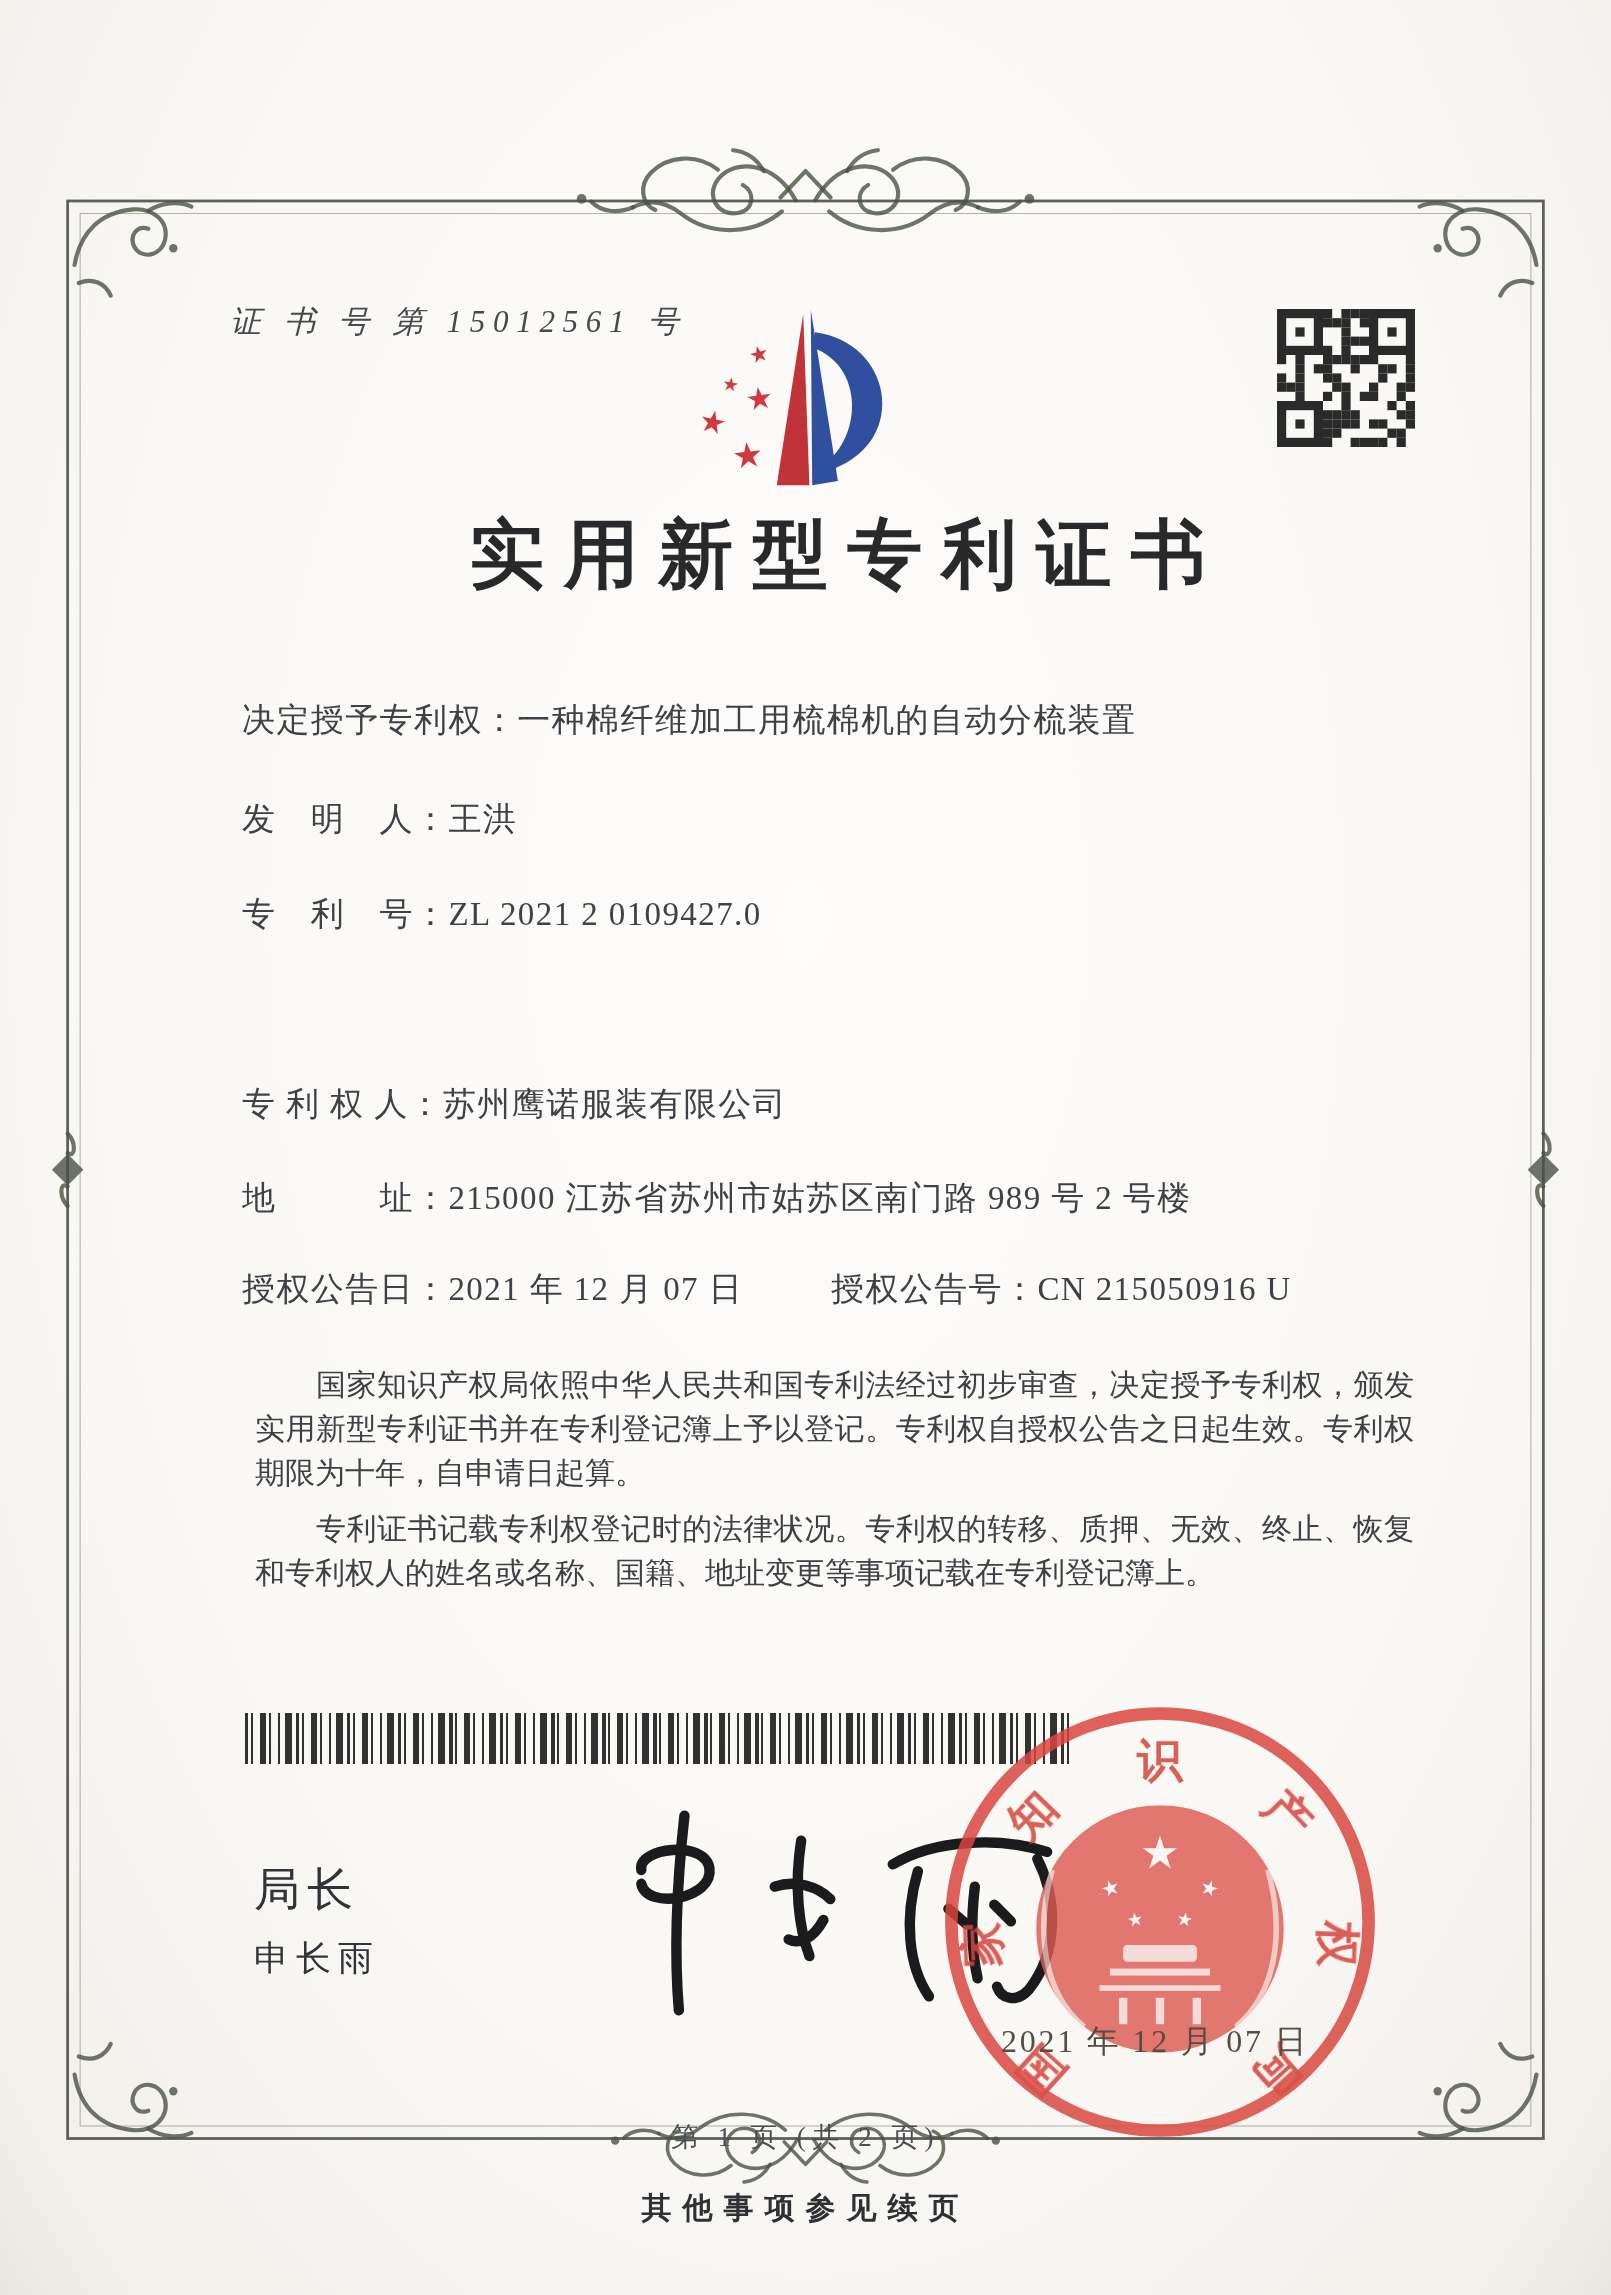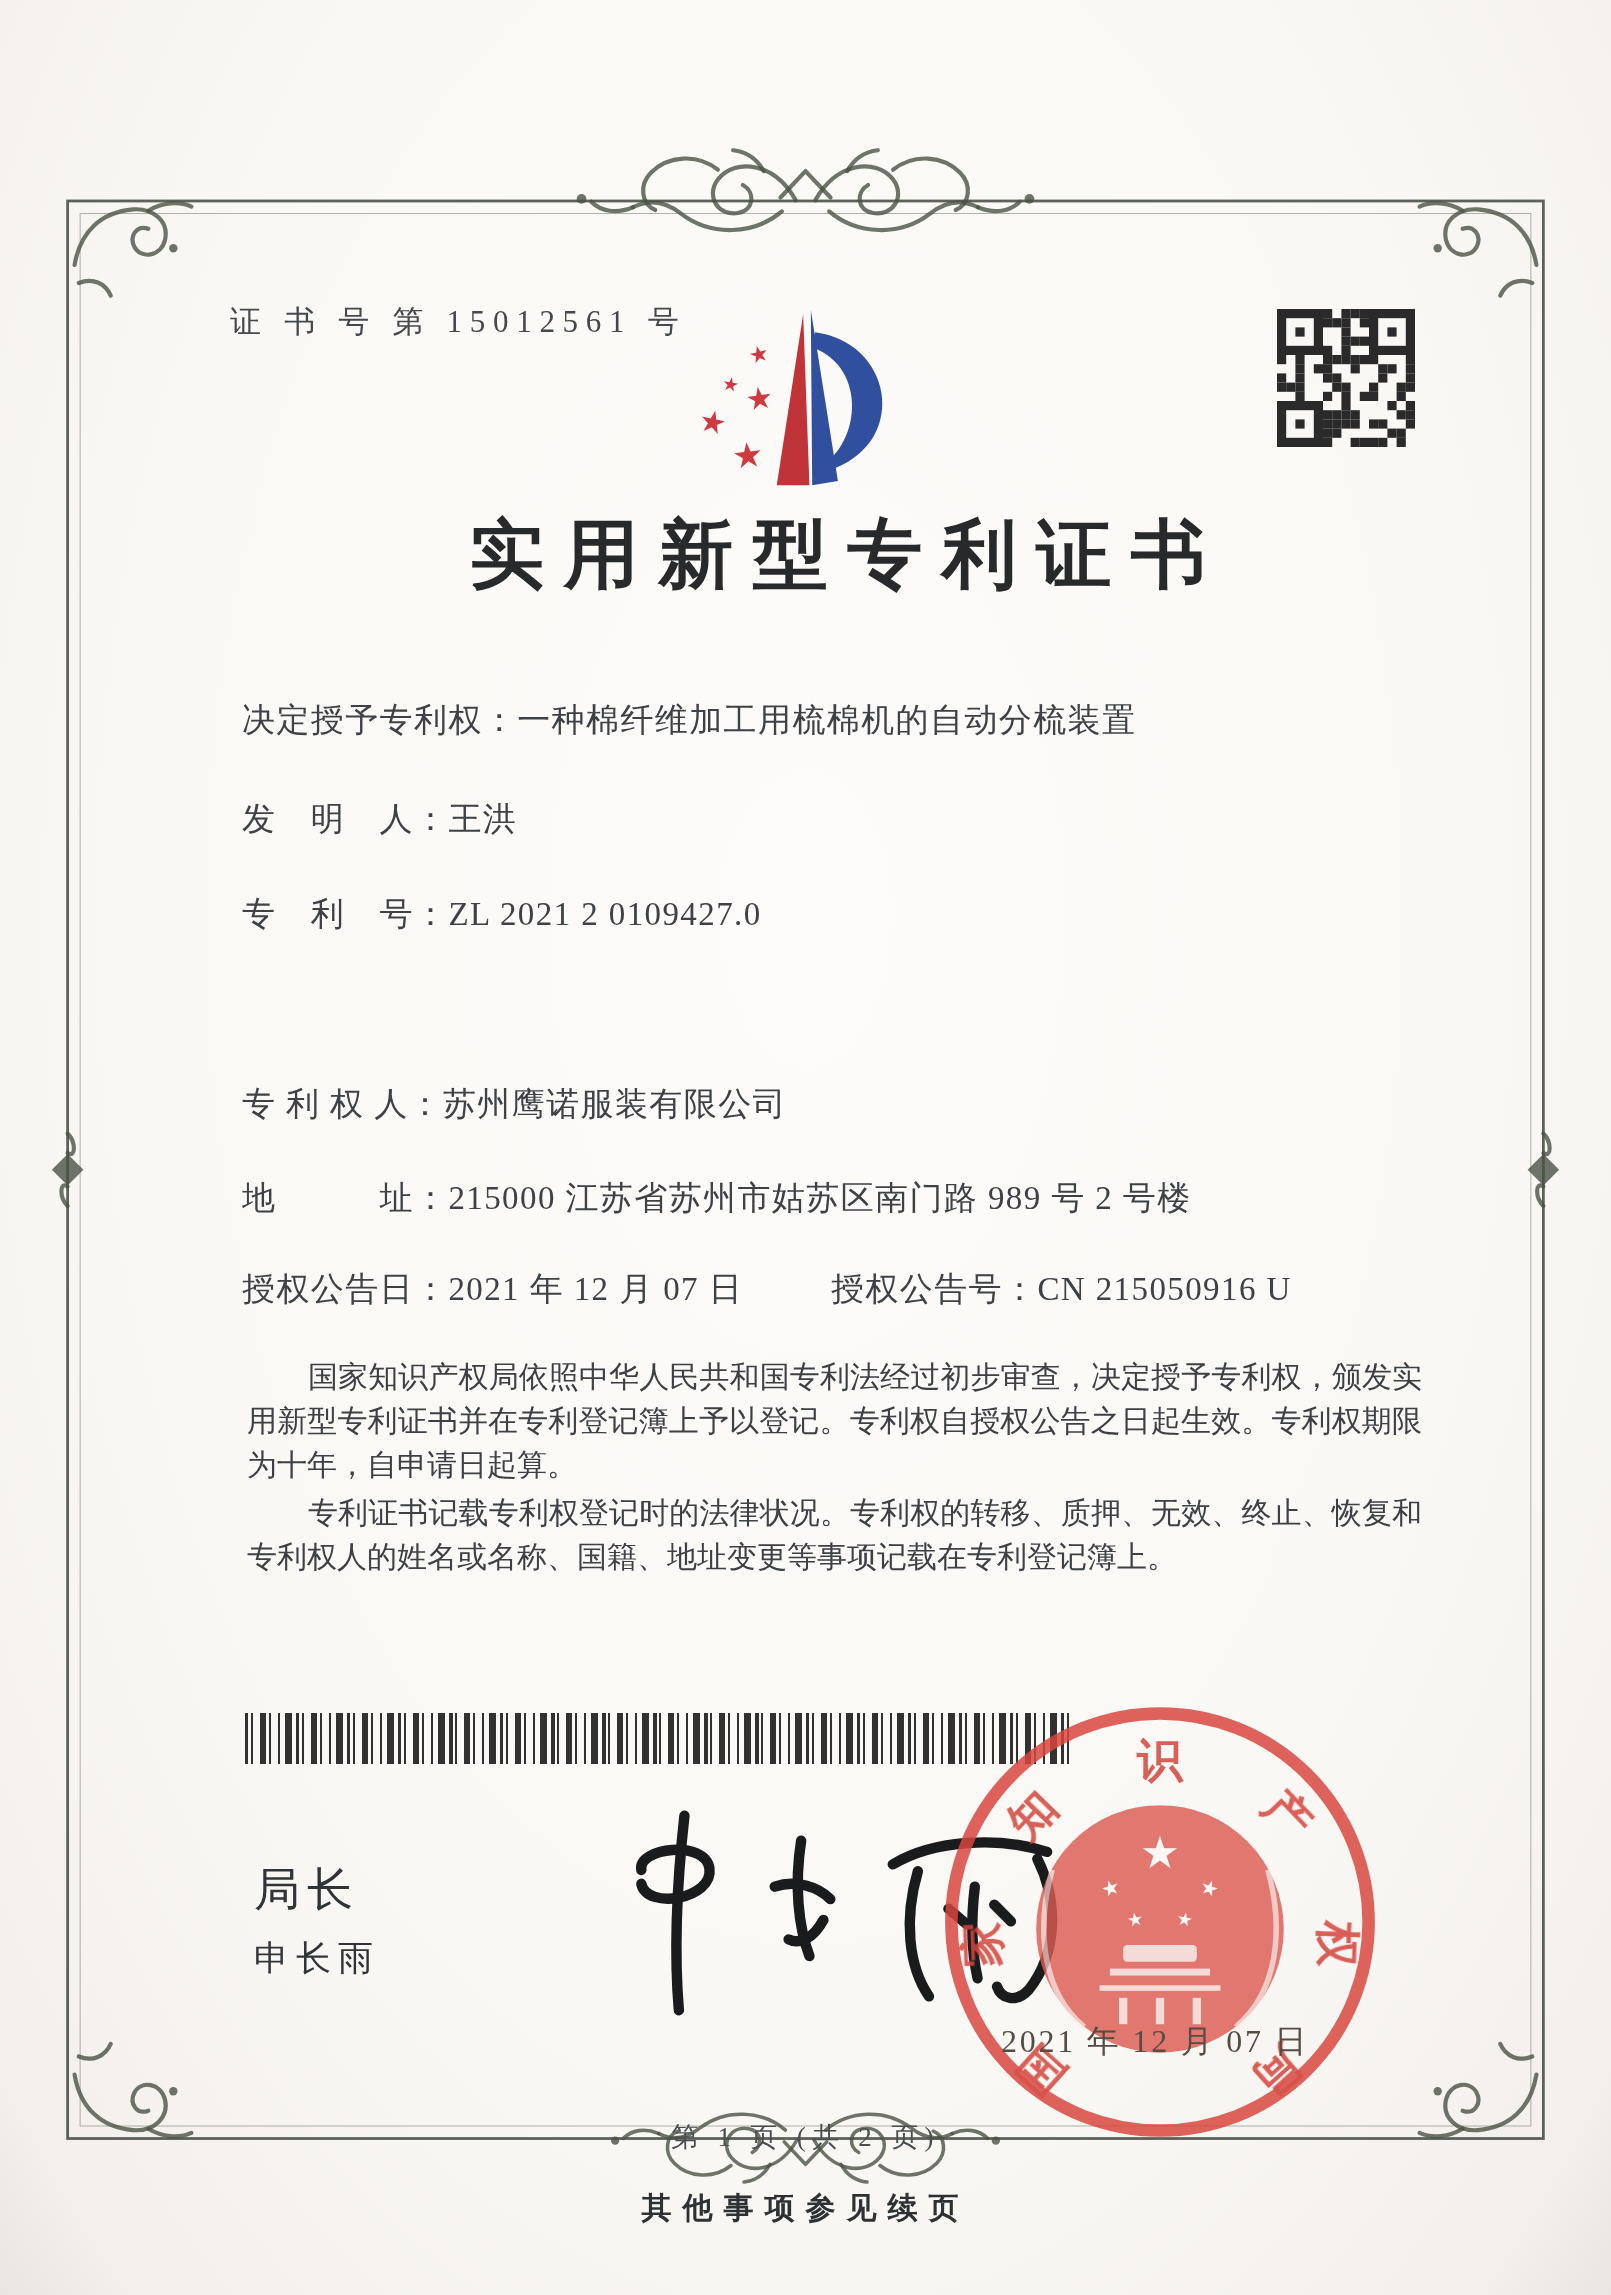--- a/index.html
+++ b/index.html
@@ -6,40 +6,40 @@
   .page{
     position:relative;width:1611px;height:2295px;overflow:hidden;
     background:
       radial-gradient(ellipse at 50% 40%, #fdfcfa 0%, #faf8f5 60%, #f3f0ec 92%, #e9e5e1 100%);
     font-family:"Liberation Serif","DejaVu Serif",serif;
     color:#3a3e42;
   }
   .abs{position:absolute;}
 
   
-  .cert-number{left:230px;top:301px;font-size:31px;letter-spacing:7.7px;color:#45484c;}
+  .cert-number{left:230px;top:301px;font-size:31px;letter-spacing:7.7px;color:#45484c;font-style:italic;}
   .logo{left:676px;top:292px;width:271px;height:219px;}
   .qr{left:1277px;top:309px;width:138px;height:138px;}
 
   .title{
     left:0;width:100%;top:505px;text-align:center;
     font-size:75px;font-weight:bold;letter-spacing:19.5px;text-indent:19.5px;
     color:#27292b;
     padding-left:32px;
   }
 
   
   .field-row{left:242px;width:1224px;font-size:33px;letter-spacing:1.4px;color:#3e4247;white-space:nowrap;}
   .field-row .lbl{font-weight:normal;}
   .grant-no{position:absolute;left:589px;top:0;}
 
   
   .body-text{left:243px;top:1351px;width:1183px;font-size:30px;line-height:44px;
     text-align:justify;color:#3d4045;}
-  .body-text p{margin:4px;text-indent:61px;}
+  .body-text p{margin:12px;text-indent:61px;}
 
   
   .barcode{
     left:245px;top:1713px;width:826px;height:51px;
     background:
       repeating-linear-gradient(90deg,
         #202020 0 3.5px, transparent 3.5px 6.3px,
         #202020 6.3px 8.3px, transparent 8.3px 14.6px,
         #202020 14.6px 21px, transparent 21px 24px,
         #202020 24px 26.4px, transparent 26.4px 33px,

